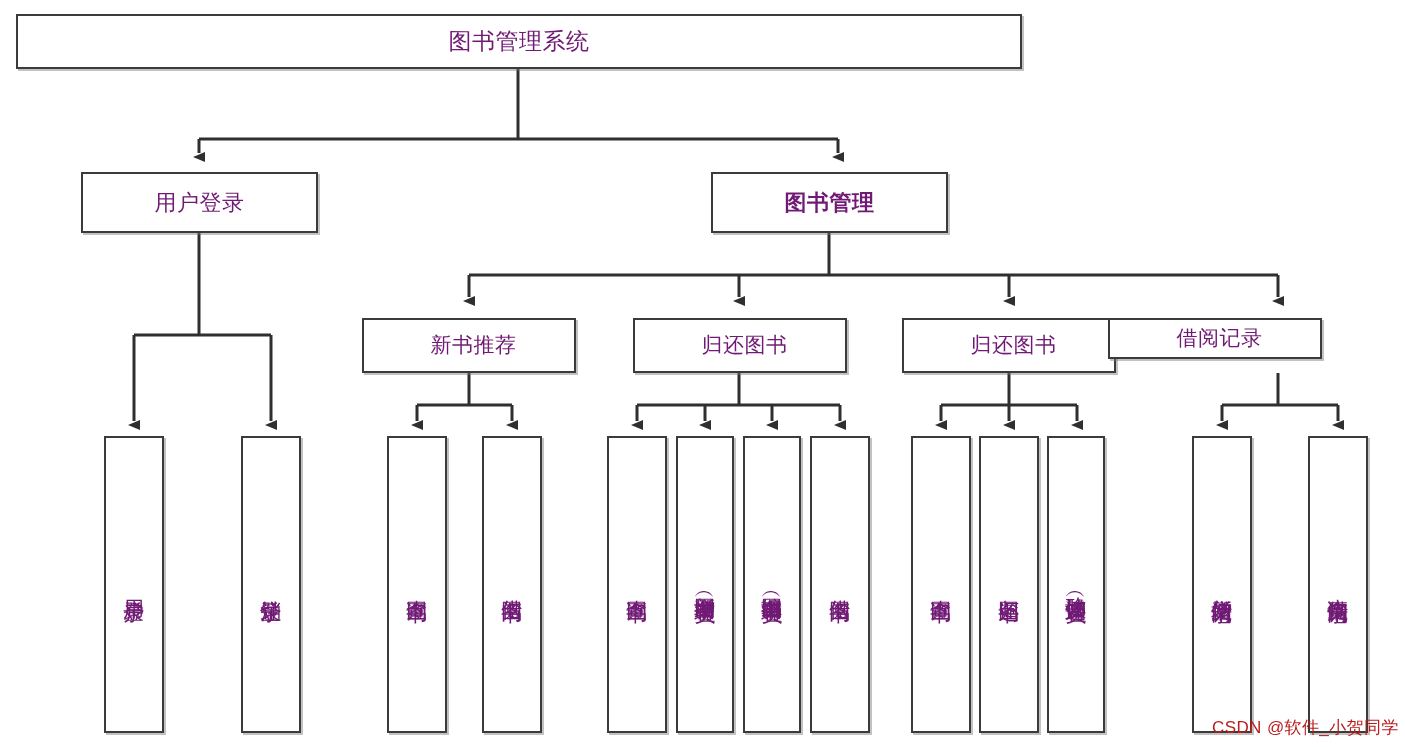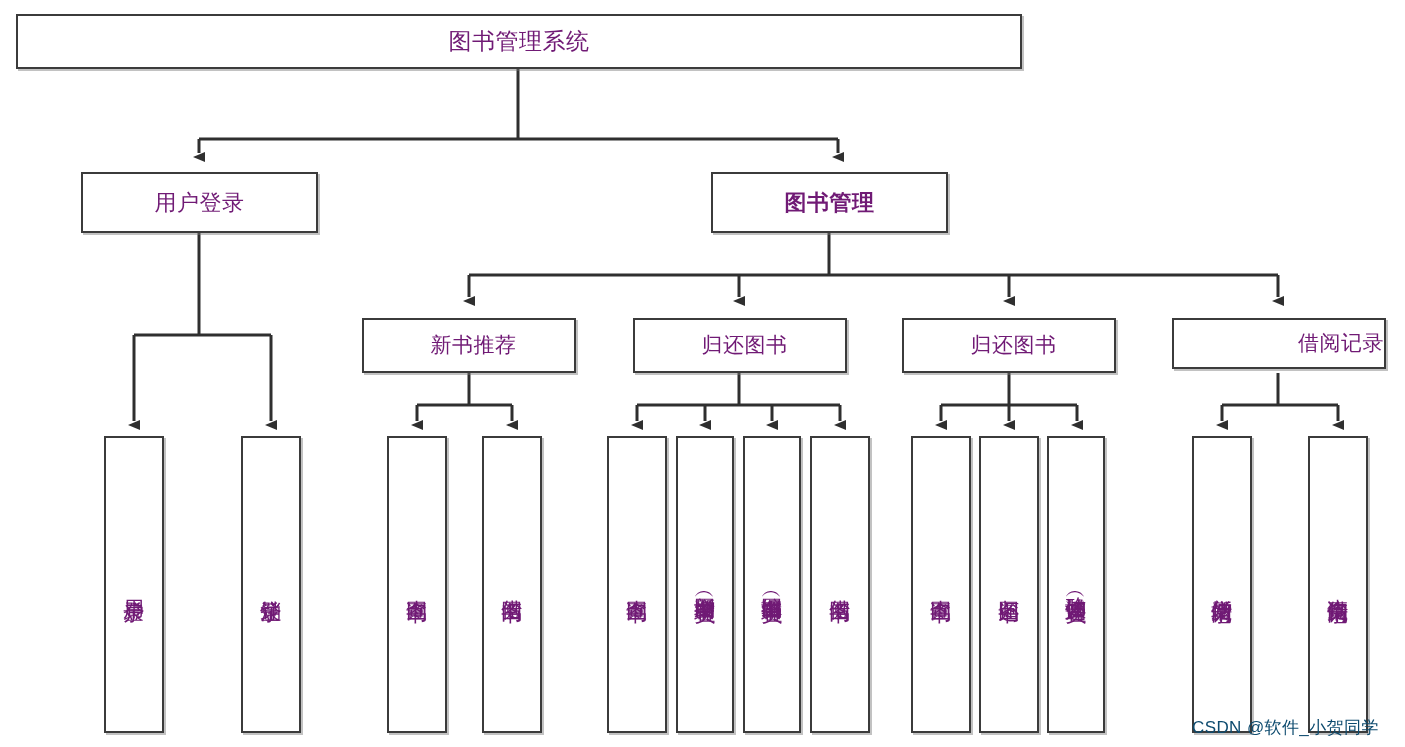--- a/index.html
+++ b/index.html
@@ -54,23 +54,24 @@
     text-orientation: upright;
     font-size: 21px;
     line-height: 1.22;
     letter-spacing: 1px;
     max-height: 100%;
     white-space: nowrap;
   }
   .watermark {
     position: absolute;
     font-size: 17px;
-    color: #0c4a6e;
+    color: #b91c1c;
     white-space: nowrap;
     letter-spacing: 0.4px;
+    margin-left: 20px;
   }
 </style>
 </head>
 <body>
 
 <div id="canvas">
 
   <svg class="edges" viewBox="0 0 1405 747">
     <defs>
       <marker id="arrow" markerWidth="10" markerHeight="12" refX="1" refY="6" orient="auto" markerUnits="userSpaceOnUse">
@@ -134,21 +135,21 @@
 
   <div class="node lvl3" style="left:362px; top:318px; width:214px; height:55px;">
     <span class="label">新书推荐</span>
   </div>
   <div class="node lvl3" style="left:633px; top:318px; width:214px; height:55px;">
     <span class="label">归还图书</span>
   </div>
   <div class="node lvl3" style="left:902px; top:318px; width:214px; height:55px;">
     <span class="label">归还图书</span>
   </div>
-  <div class="node lvl3" style="left:1172px; top:318px; width:214px; height:51px;justify-content:flex-end;">
+  <div class="node lvl3" style="left:1108px; top:318px; width:214px; height:41px;">
     <span class="label">借阅记录</span>
   </div>
 
   <div class="node leaf" style="left:104px; top:436px; width:60px; height:297px;">
     <span class="label">用户登录</span>
   </div>
   <div class="node leaf" style="left:241px; top:436px; width:60px; height:297px;">
     <span class="label">注销登录</span>
   </div>
 

